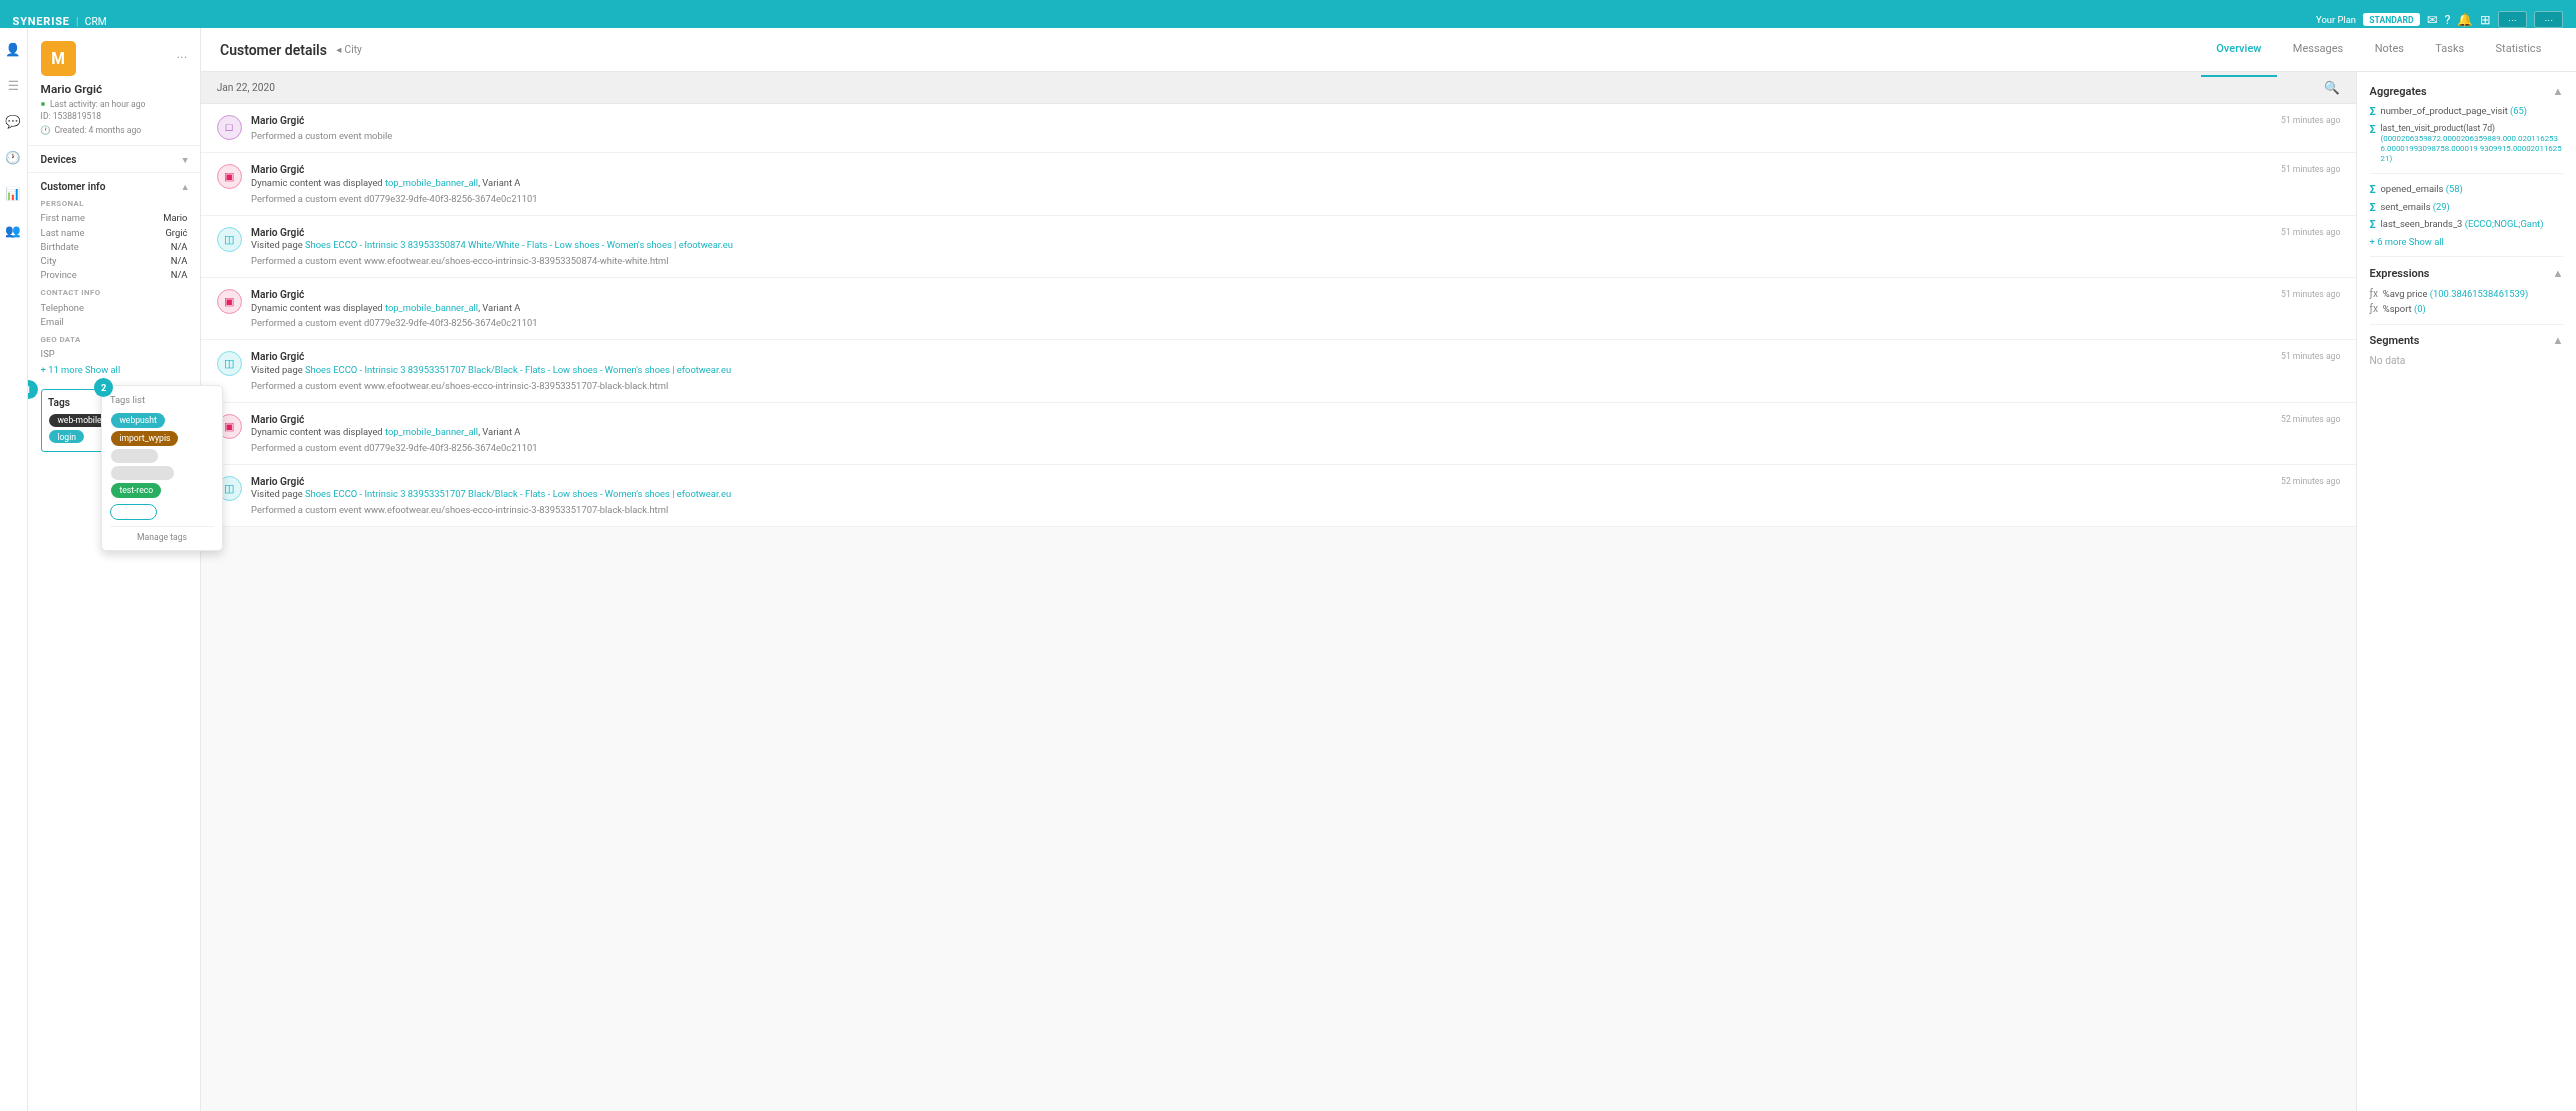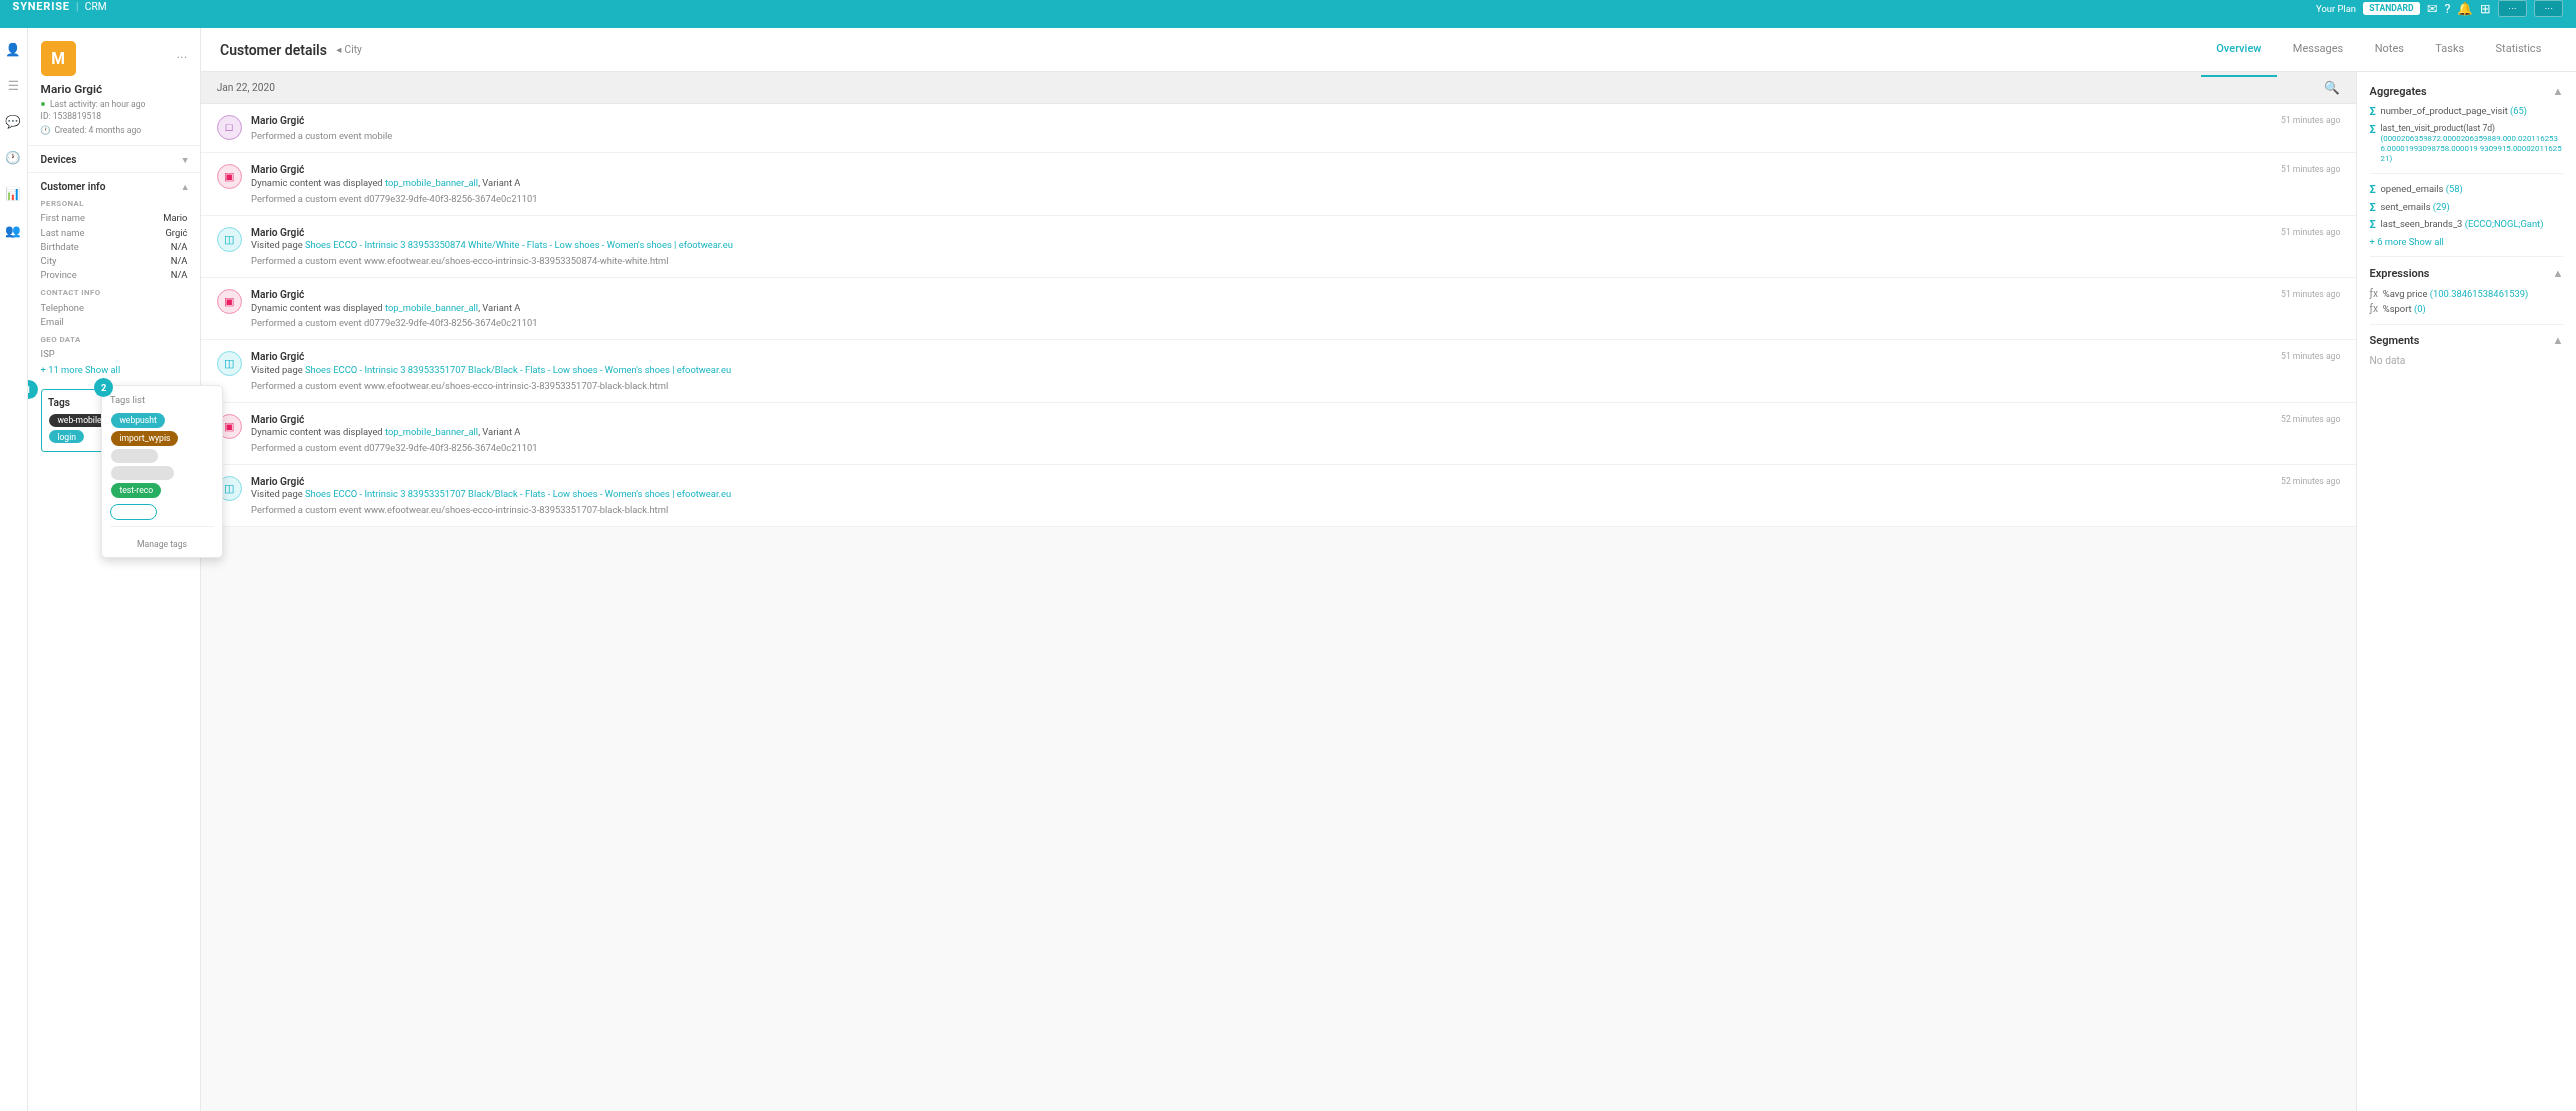--- a/index.html
+++ b/index.html
@@ -3,21 +3,21 @@
   <meta charset="utf-8">
   <style>
     * { box-sizing: border-box; margin: 0; padding: 0; }
     body { font-family: -apple-system, BlinkMacSystemFont, 'Segoe UI', Roboto, sans-serif; background: #f5f6fa; font-size: 10.2px; color: #333; }
 
     
     .top-nav {
       background: #1ab5c1;
       height: 28px;
       display: flex;
-      align-items: flex-start;
+      align-items: flex-end;
       padding: 0 12.6px;
       justify-content: space-between;
       position: fixed; top: 0; left: 0; right: 0; z-index: 100;
     }
     .top-nav-left { display: flex; align-items: center; gap: 6.3px; }
     .top-nav-logo { color: white; font-weight: bold; font-size: 11px; letter-spacing: 0.8px; }
     .top-nav-sep { color: rgba(255,255,255,0.5); }
     .top-nav-crm { color: white; font-size: 10.2px; }
     .top-nav-right { display: flex; align-items: center; gap: 7px; color: white; font-size: 9.4px; }
     .plan-badge { background: white; color: #1ab5c1; font-weight: bold; font-size: 8.6px; padding: 1.6px 6.3px; border-radius: 2.4px; }
@@ -134,21 +134,21 @@
       padding: 7.9px;
     }
     .tags-popup-title { font-size: 9.4px; color: #888; margin-bottom: 6.3px; }
     .popup-tag { display: inline-block; border-radius: 9.4px; padding: 2.4px 7.9px; font-size: 8.6px; margin: 1.6px; }
     .popup-tag.teal { background: #2db7c4; color: white; }
     .popup-tag.red { background: #a16207; color: white; }
     .popup-tag.gray { background: #e0e0e0; color: #333; height: 14px; width: 47px; }
     .popup-tag.gray2 { background: #e0e0e0; color: #333; height: 14px; width: 63px; }
     .popup-tag.green { background: #27ae60; color: white; }
     .popup-tag-input { border: 0.8px solid #1ab5c1; border-radius: 9.4px; width: 47px; height: 15.7px; }
-    .manage-tags-btn { display: block; text-align: center; color: #888; font-size: 8.6px; margin-top: 6.3px; cursor: pointer; border-top: 0.8px solid #f0f0f0; padding-top: 12px; }
+    .manage-tags-btn { display: block; text-align: center; color: #888; font-size: 8.6px; margin-top: 6.3px; cursor: pointer; border-top: 0.8px solid #f0f0f0; padding-top: 5px; }
 
     
     .top-header {
       background: white;
       border-bottom: 0.8px solid #e8e8e8;
       padding: 0 19px;
       height: 44px;
       display: flex;
       align-items: center;
       position: fixed;

